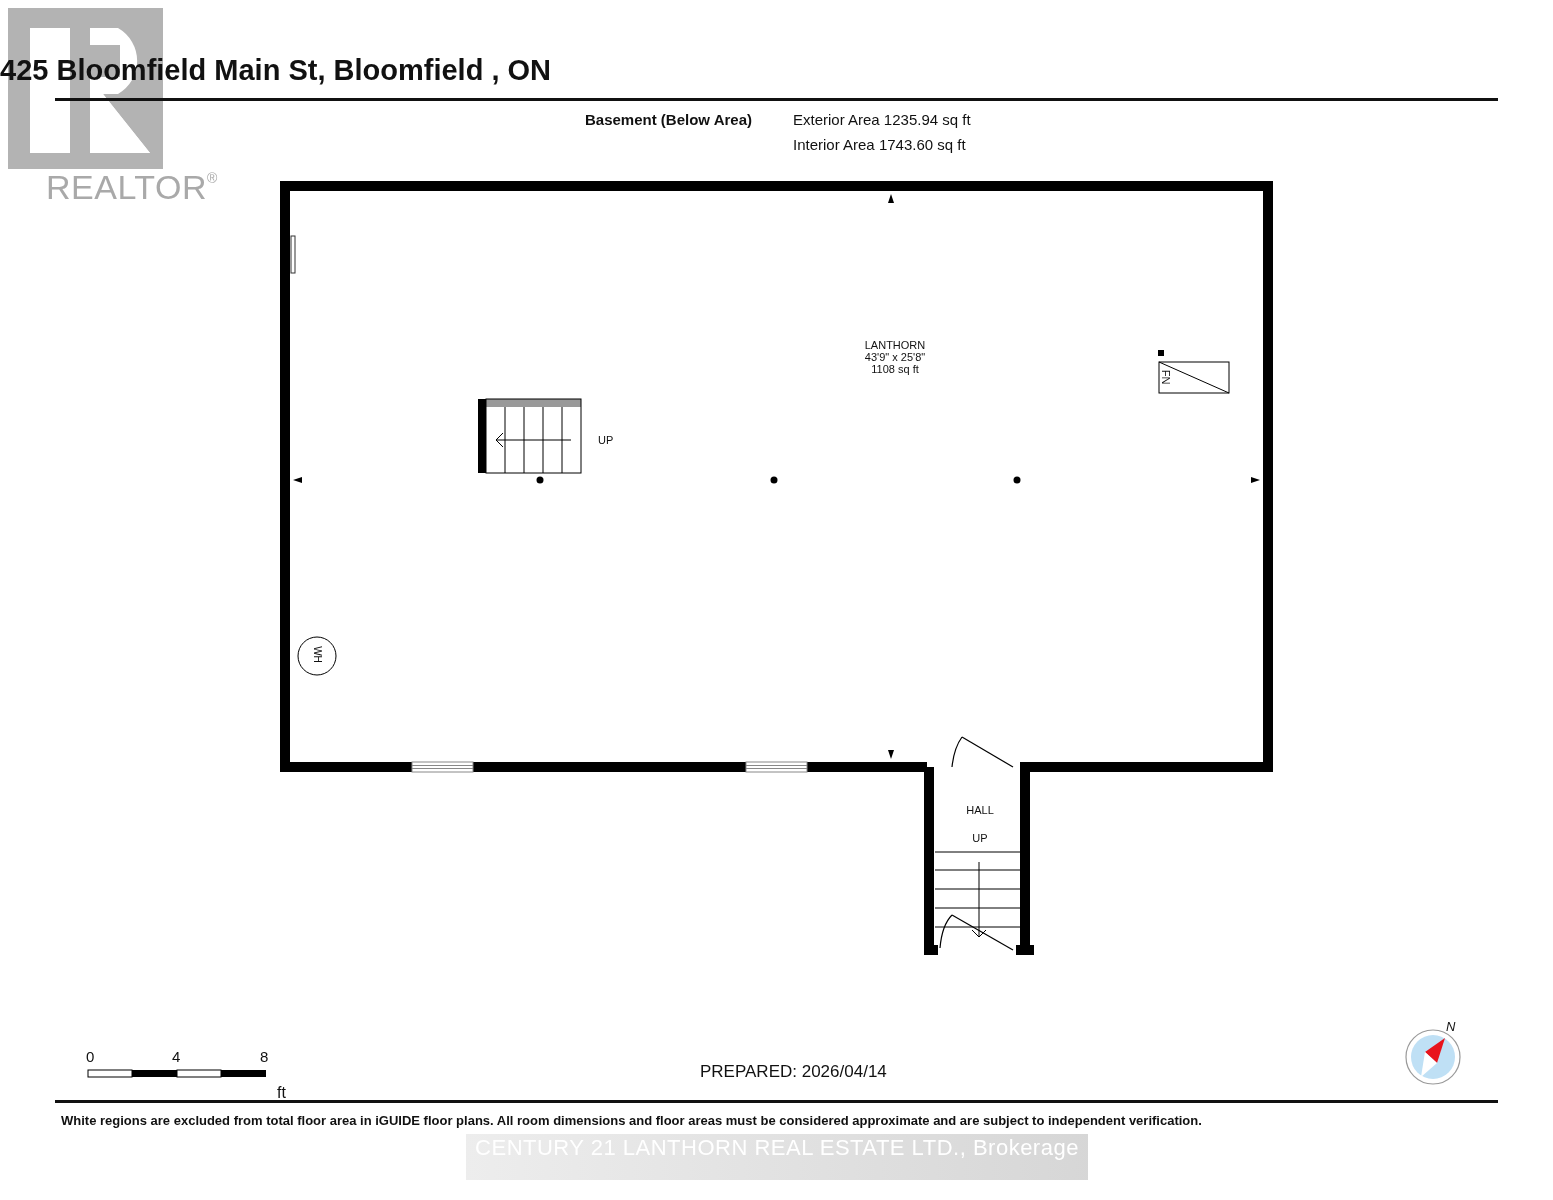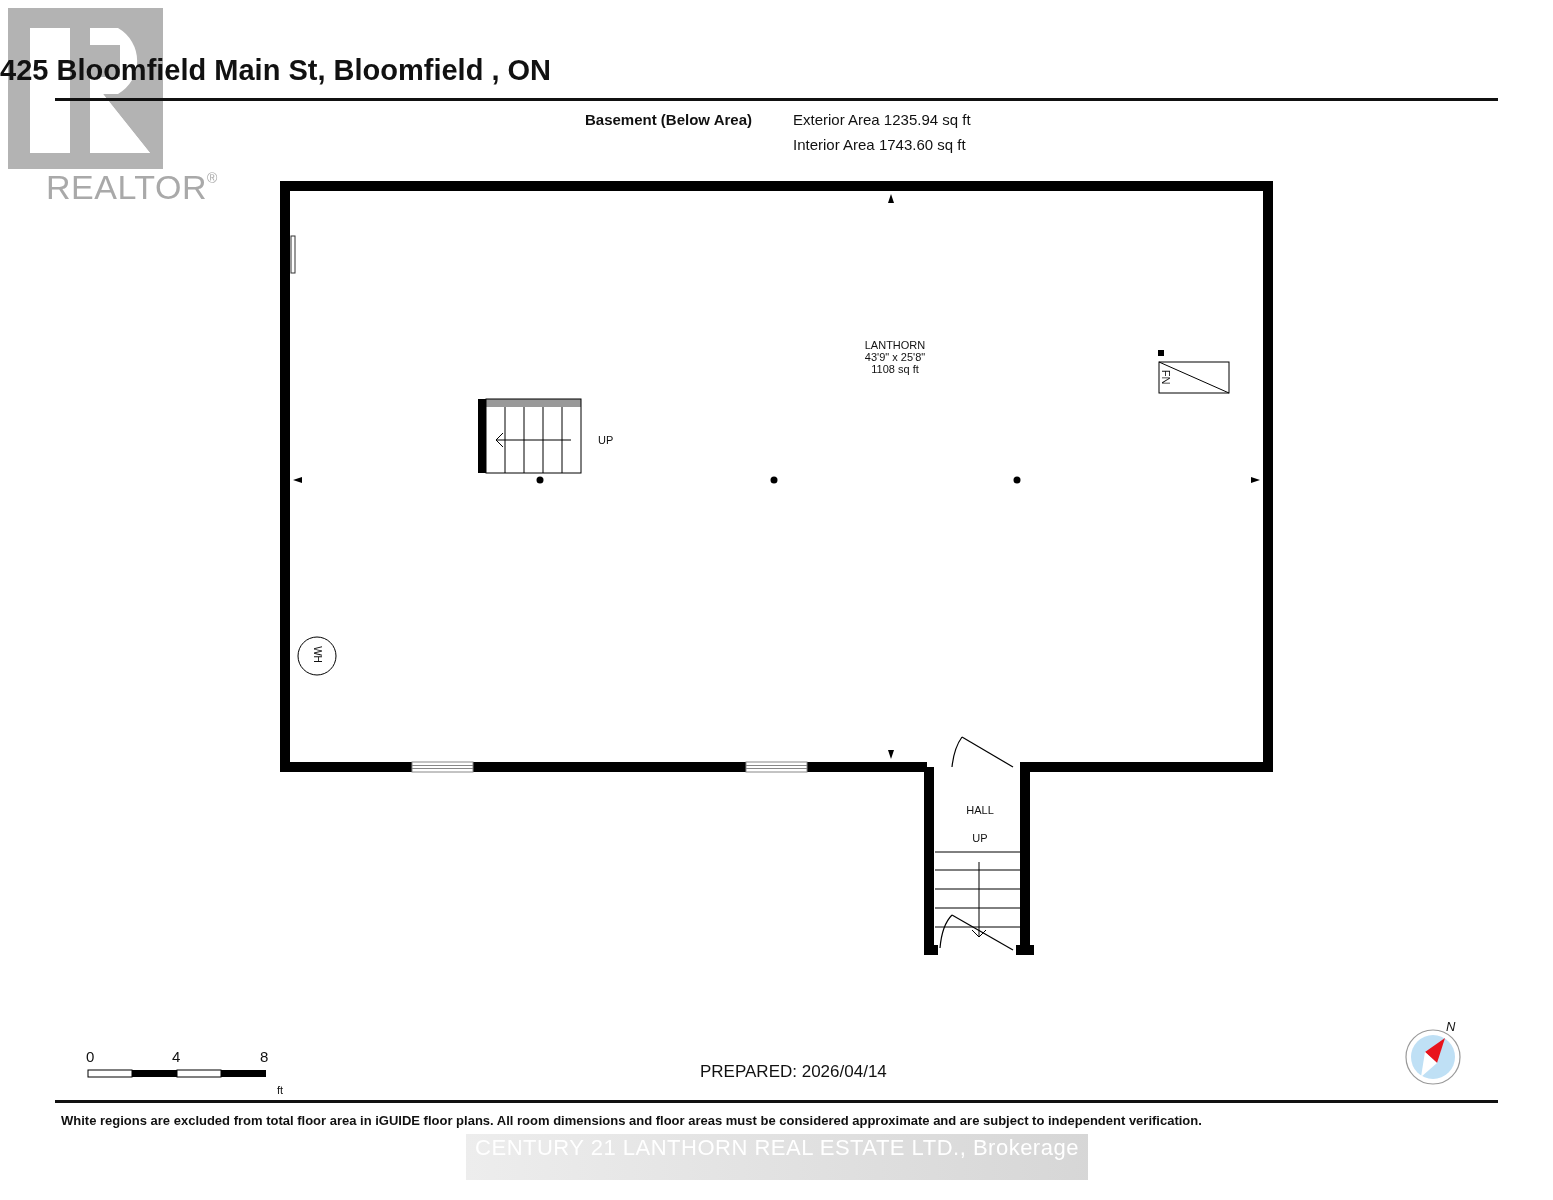--- a/index.html
+++ b/index.html
@@ -141,19 +141,19 @@
 </div>
 <div class="abs room-label" style="left:940px;top:804px;width:80px;">HALL</div>
 <div class="abs room-label" style="left:598px;top:434px;">UP</div>
 <div class="abs room-label" style="left:940px;top:832px;width:80px;">UP</div>
 <div class="abs room-label" style="left:1159px;top:371px;transform:rotate(90deg);font-size:11px;">FN</div>
 <div class="abs room-label" style="left:309px;top:649px;transform:rotate(90deg);font-size:10px;">WH</div>
 
 <div class="abs scale-num" style="left:86px;">0</div>
 <div class="abs scale-num" style="left:172px;">4</div>
 <div class="abs scale-num" style="left:260px;">8</div>
-<div class="abs" style="left:277px;top:1084px;font-size:11px;">ft</div>
+<div class="abs" style="left:277px;top:1084px;font-size:16px;">ft</div>
 
 <div class="abs" style="left:1446px;top:1019px;font-size:13px;font-style:italic;">N</div>
 
 <div class="abs prepared">PREPARED: 2026/04/14</div>
 <div class="abs disclaimer">White regions are excluded from total floor area in iGUIDE floor plans. All room dimensions and floor areas must be considered approximate and are subject to independent verification.</div>
 <div class="abs watermark">CENTURY 21 LANTHORN REAL ESTATE LTD., Brokerage</div>
 
 </body></html>

